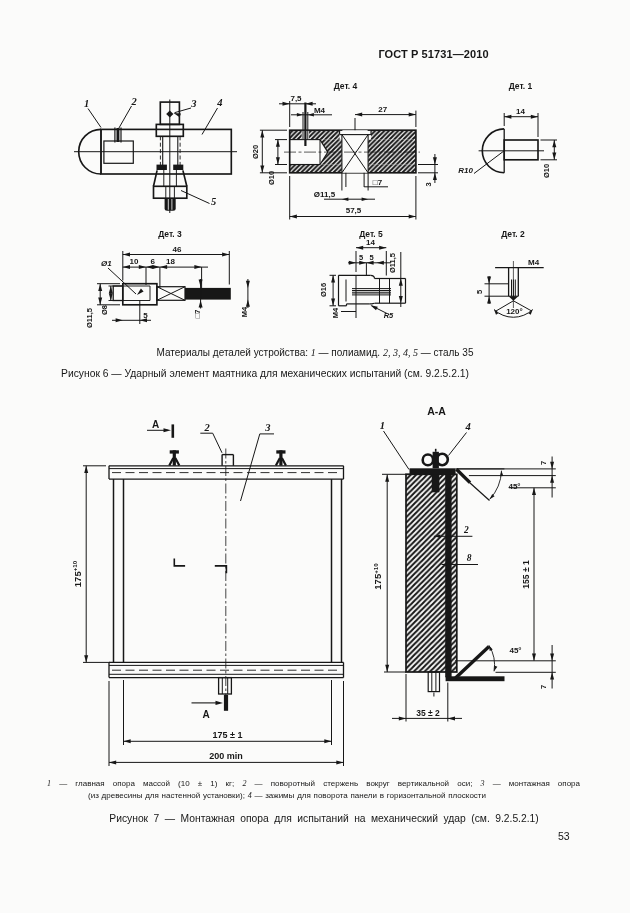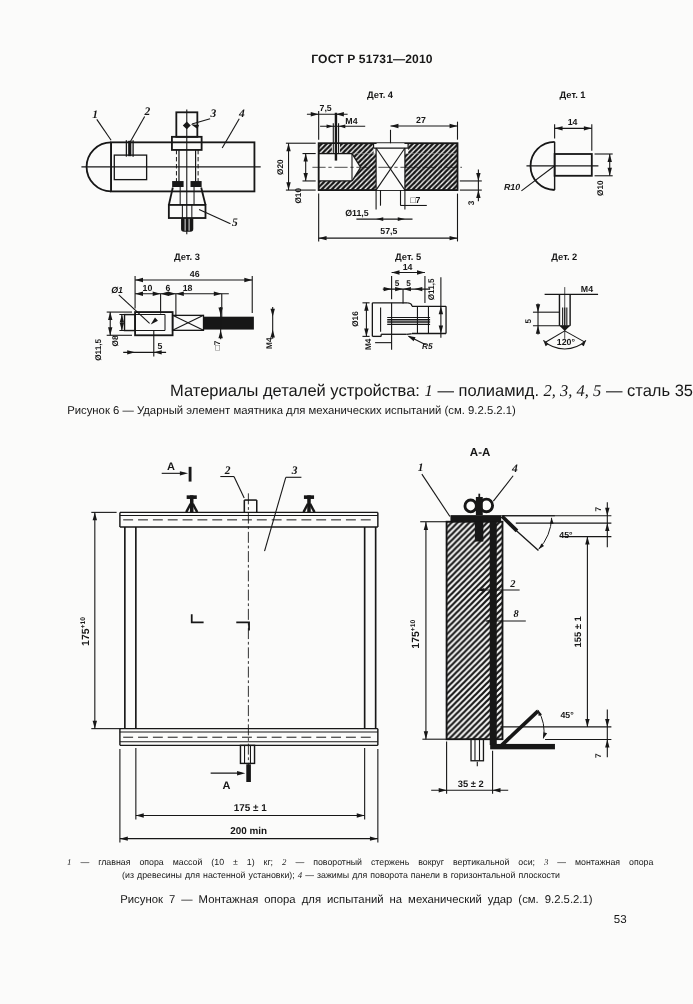--- a/index.html
+++ b/index.html
@@ -4,21 +4,21 @@
 <style>
   html,body { margin:0; padding:0; }
   body { width:630px; height:913px; background:#fbfbfa; position:relative;
          font-family:"Liberation Sans", sans-serif; color:#171717; overflow:hidden; }
   .abs { position:absolute; }
   i { font-family:"Liberation Serif", serif; }
 </style>
 </head>
 <body>
 
-<div class="abs" style="left:283px; top:48px; width:301px; text-align:left; font-size:11px; font-weight:bold; letter-spacing:0.1px;">ГОСТ Р 51731—2010</div>
+<div class="abs" style="left:283px; top:48px; width:301px; text-align:center; font-size:11px; font-weight:bold; letter-spacing:0.1px;">ГОСТ Р 51731—2010</div>
 
 <svg class="abs" style="left:0; top:0;" width="630" height="913" viewBox="0 0 630 913">
 <defs>
 <pattern id="h1" width="4.6" height="4.6" patternUnits="userSpaceOnUse">
 <path d="M-1,1 L1,-1 M0,4.6 L4.6,0 M3.6,5.6 L5.6,3.6" stroke="#171717" stroke-width="2.05" fill="none"></path>
 </pattern>
 <pattern id="h2" width="5.4" height="5.4" patternUnits="userSpaceOnUse">
 <path d="M-1.2,1.2 L1.2,-1.2 M0,5.4 L5.4,0 M4.2,6.6 L6.6,4.2" stroke="#171717" stroke-width="2.05" fill="none"></path>
 </pattern>
 </defs>
@@ -562,23 +562,23 @@
 <g>
 <line x1="406.0" y1="674.0" x2="406.0" y2="721.5" stroke="#171717" stroke-width="1.0"></line>
 <line x1="447.8" y1="682.5" x2="447.8" y2="721.5" stroke="#171717" stroke-width="1.0"></line>
 <line x1="392.0" y1="718.4" x2="462.0" y2="718.4" stroke="#171717" stroke-width="1.0"></line>
 <polygon points="406.0,718.4 398.8,720.4 398.8,716.4" fill="#171717"></polygon>
 <polygon points="447.8,718.4 455.0,716.4 455.0,720.4" fill="#171717"></polygon>
 <text x="428.0" y="715.5" font-family="Liberation Sans, sans-serif" font-size="8.5" font-weight="bold" text-anchor="middle" fill="#171717">35 ± 2</text>
 </g>
 </svg>
 
-<div class="abs" style="left:0px; top:347px; width:630px; text-align:right; font-size:15px;">Материалы  деталей  устройства:  <i>1</i>  —  полиамид.   <i>2, 3, 4, 5</i>  —  сталь 35</div>
+<div class="abs" style="left:0px; top:347px; width:630px; text-align:center; font-size:10px;">Материалы  деталей  устройства:  <i>1</i>  —  полиамид.   <i>2, 3, 4, 5</i>  —  сталь 35</div>
 
 <div class="abs" style="left:0px; top:367.5px; width:530px; text-align:center; font-size:10.3px;">Рисунок 6 — Ударный элемент маятника для механических испытаний (см. 9.2.5.2.1)</div>
 
-<div class="abs" style="left:47px; top:779.3px; width:533px; font-size:8px; text-align:justify; text-align-last:justify;margin-left:14px;"><i>1</i> — главная опора массой (10 ± 1) кг; <i>2</i> — поворотный стержень вокруг вертикальной оси; <i>3</i> — монтажная опора</div>
-
-<div class="abs" style="left:111px; top:790.6px; width:398px; font-size:8px; text-align:justify; text-align-last:justify;">(из древесины для настенной установки); <i>4</i> — зажимы для поворота панели в горизонтальной плоскости</div>
+<div class="abs" style="left:47px; top:779.3px; width:533px; font-size:8px; text-align:justify; text-align-last:justify;"><i>1</i> — главная опора массой (10 ± 1) кг; <i>2</i> — поворотный стержень вокруг вертикальной оси; <i>3</i> — монтажная опора</div>
+
+<div class="abs" style="left:88px; top:790.6px; width:398px; font-size:8px; text-align:justify; text-align-last:justify;">(из древесины для настенной установки); <i>4</i> — зажимы для поворота панели в горизонтальной плоскости</div>
 
 <div class="abs" style="left:9px; top:813px; width:630px; text-align:center; font-size:10.3px; word-spacing:2.6px;">Рисунок 7 — Монтажная  опора для испытаний на механический удар (см. 9.2.5.2.1)</div>
 
 <div class="abs" style="left:558px; top:830px; width:24px; font-size:10.5px;">53</div>
 
 </body></html>

